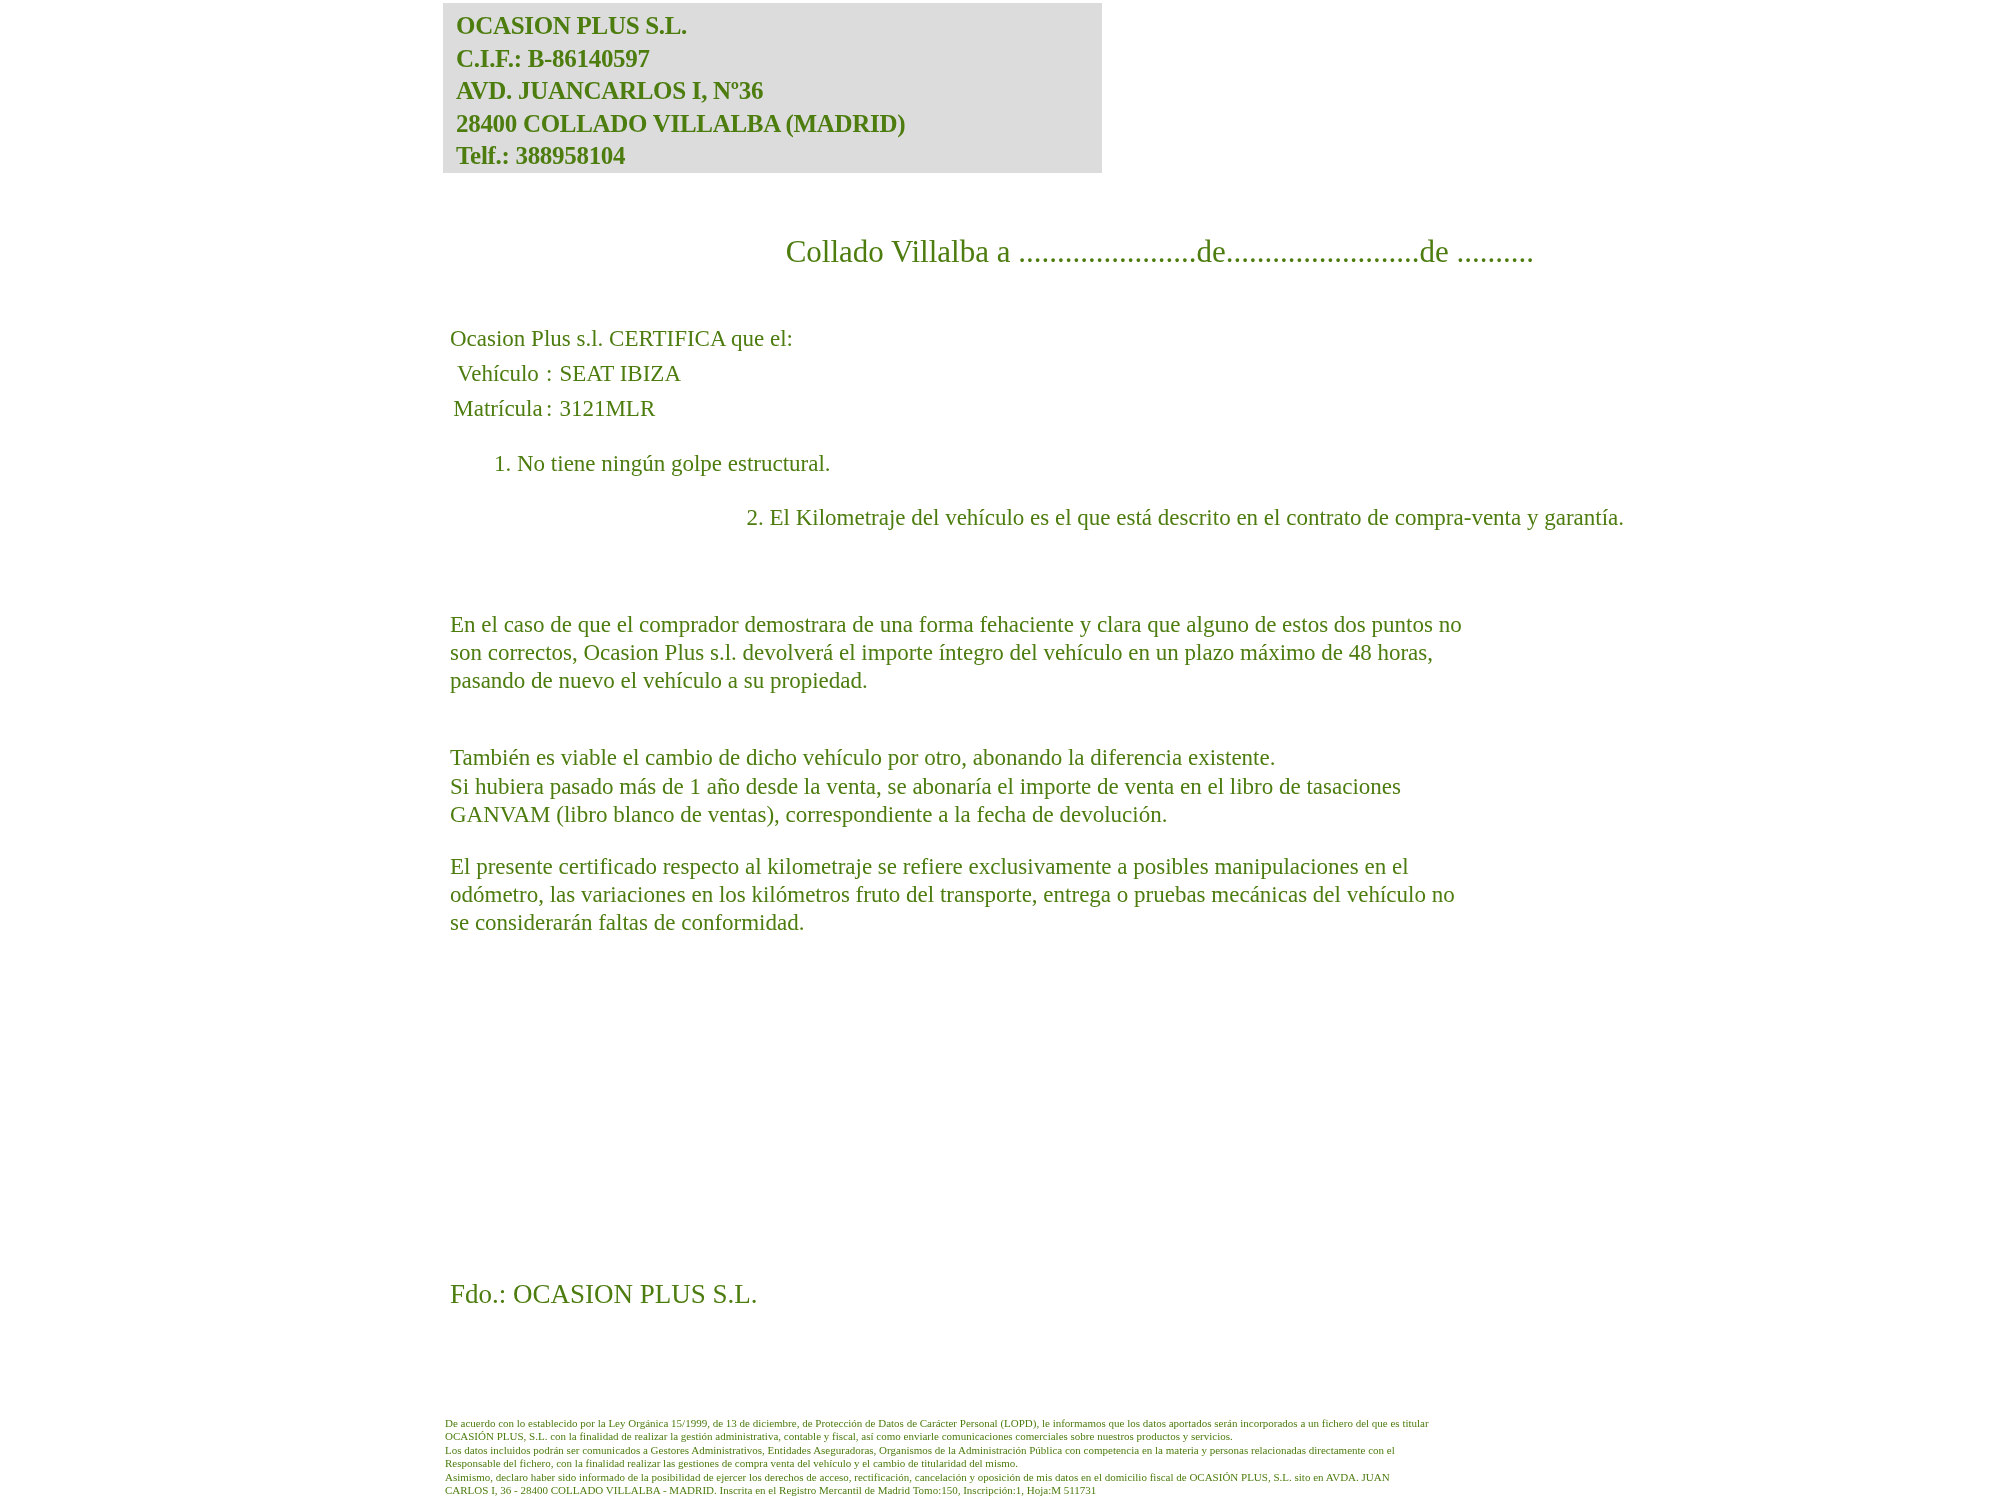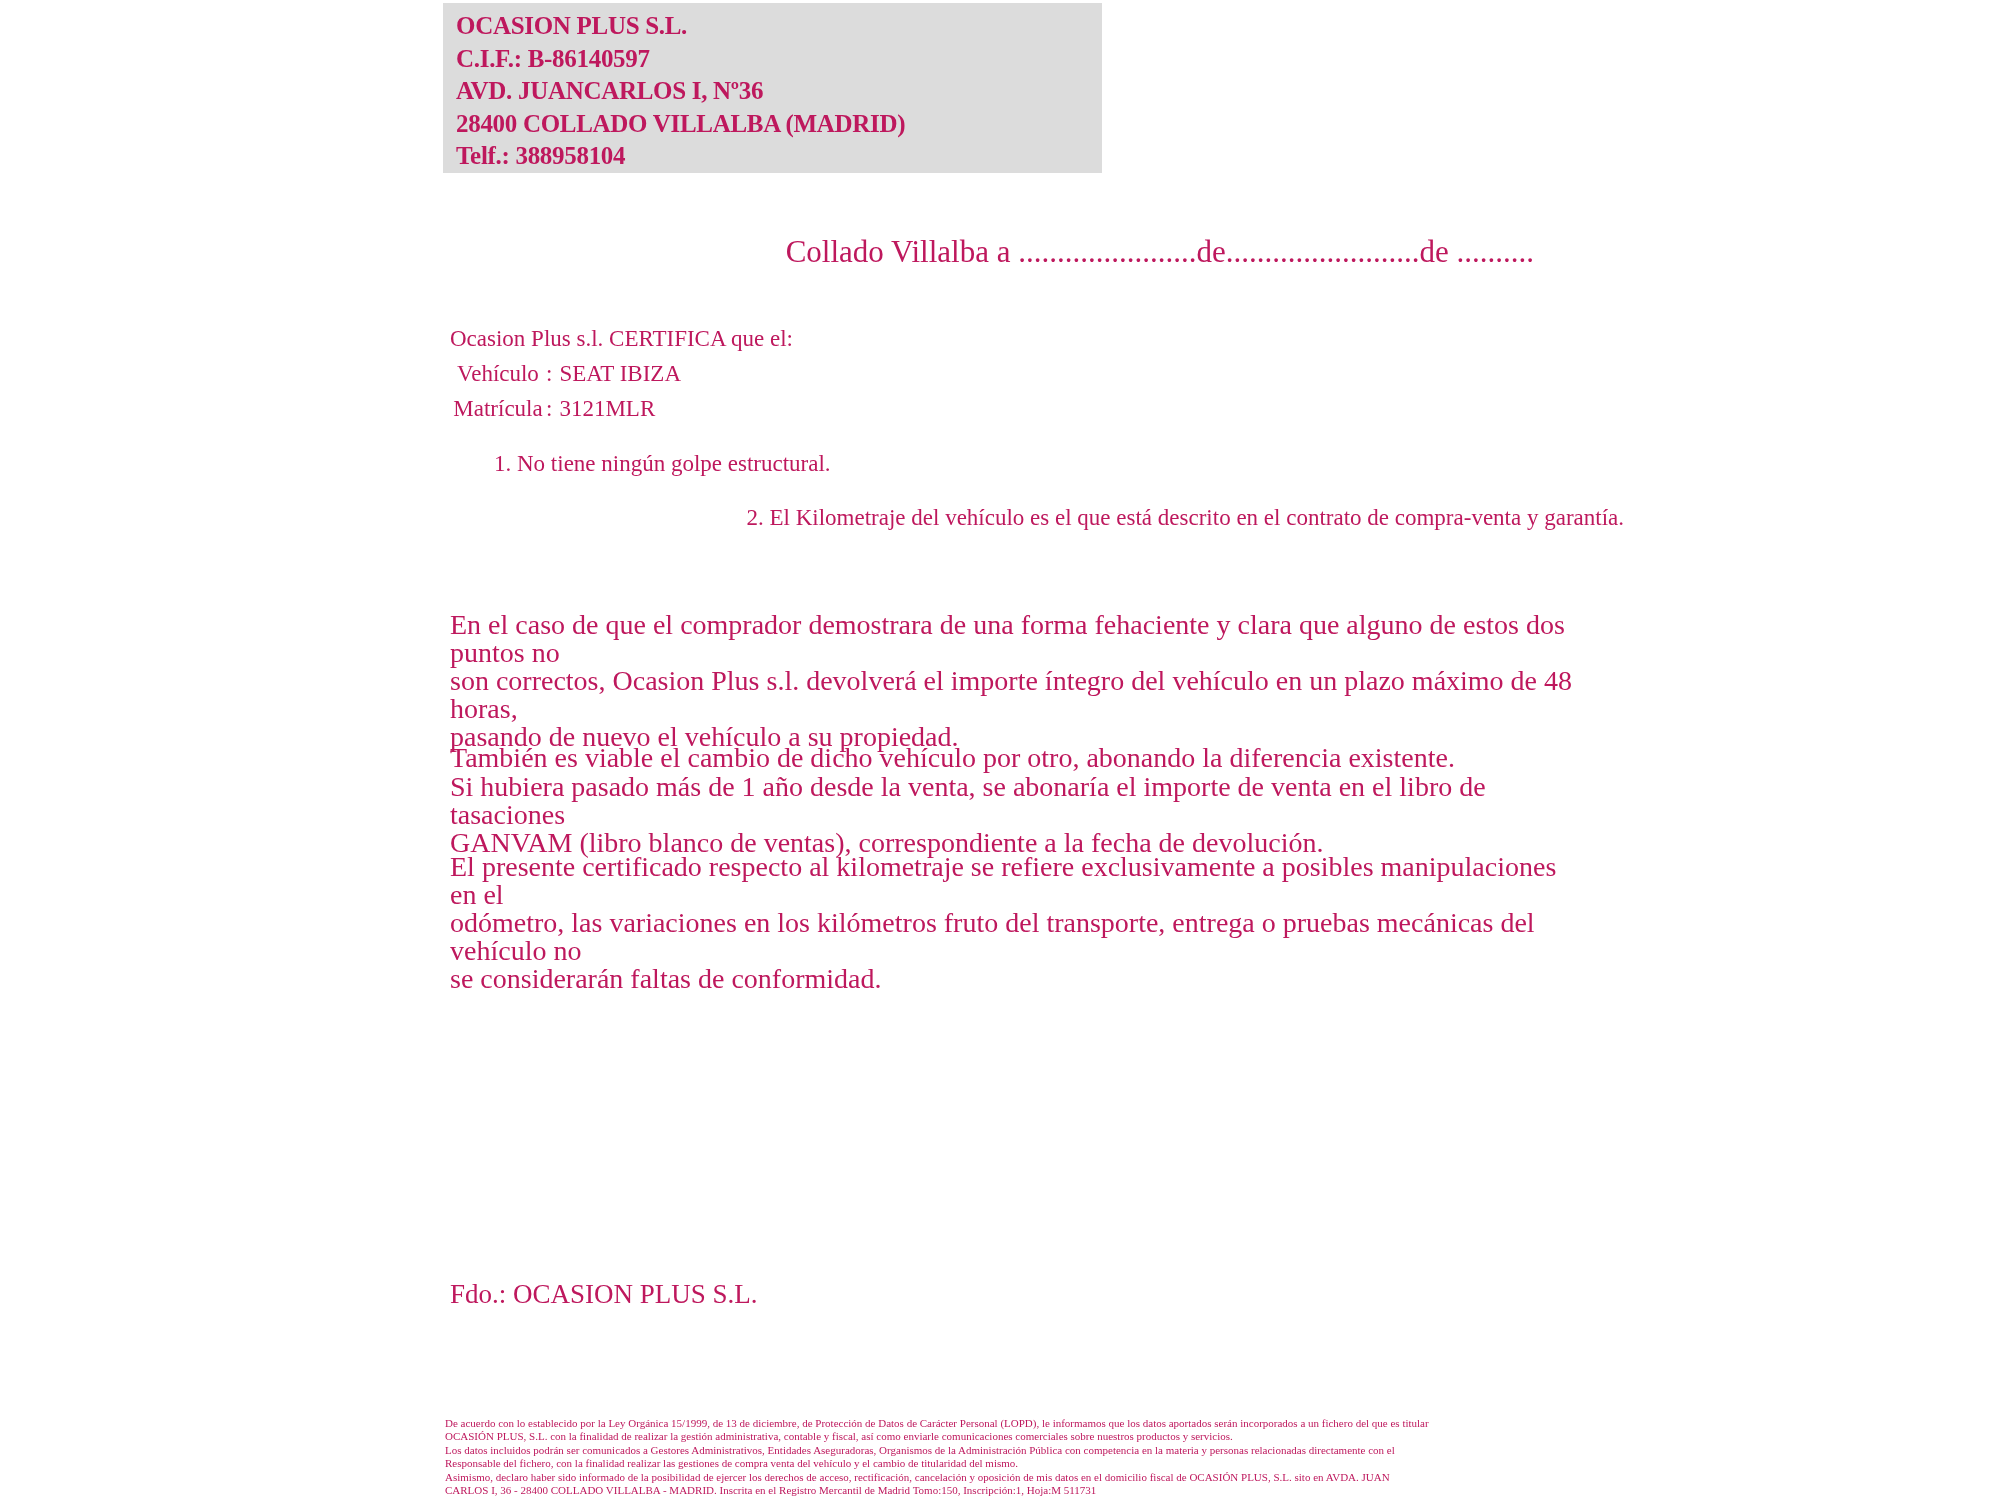--- a/index.html
+++ b/index.html
@@ -6,21 +6,21 @@
     margin: 0;
     padding: 0;
     background: #ffffff;
   }
   .page {
     position: relative;
     width: 2000px;
     height: 1500px;
     background: #ffffff;
     font-family: "Liberation Serif", "DejaVu Serif", serif;
-    color: #be185d;
+    color: #4d7c0f;
     overflow: hidden;
   }
 
   
   .header-box {
     position: absolute;
     left: 443px;
     top: 3px;
     width: 659px;
     height: 170px;
@@ -74,21 +74,21 @@
     margin-left: 44px;
   }
   .point-1 { top: 450px; }
   .point-2 { top: 504px; text-align: right; }
 
   
   .para {
     position: absolute;
     left: 450px;
     width: 1130px;
-    font-size: 28px;
+    font-size: 23px;
     line-height: 28px;
   }
   .para-1 { top: 611px; }
   .para-2 { top: 744px; }
   .para-3 { top: 773px; }
   .para-4 { top: 853px; }
 
   
   .signature {
     position: absolute;

